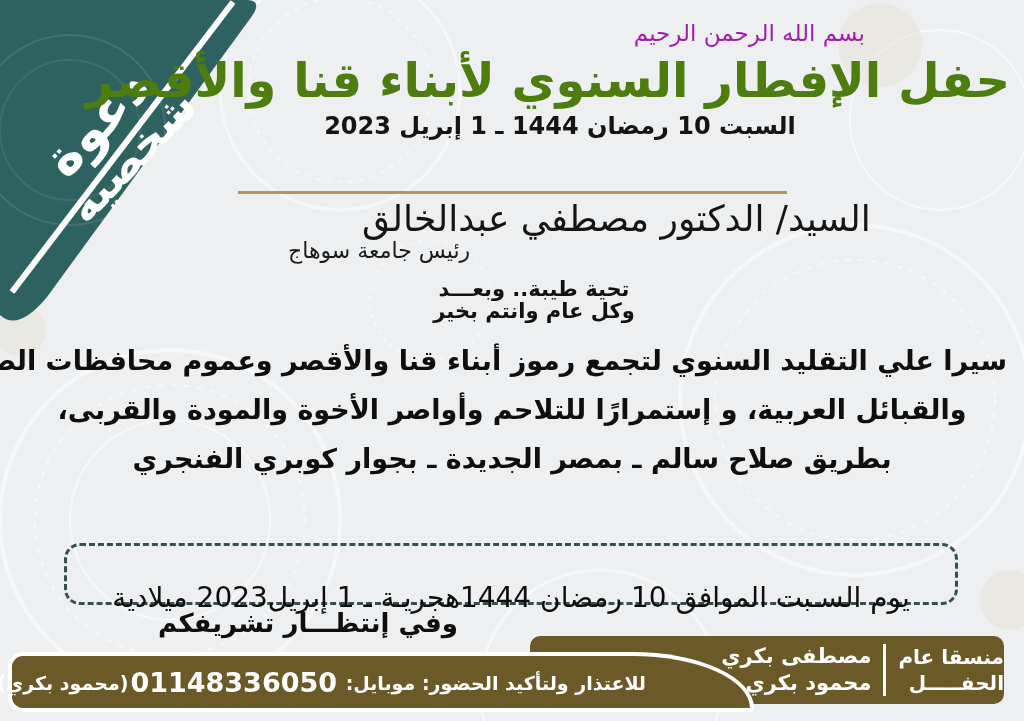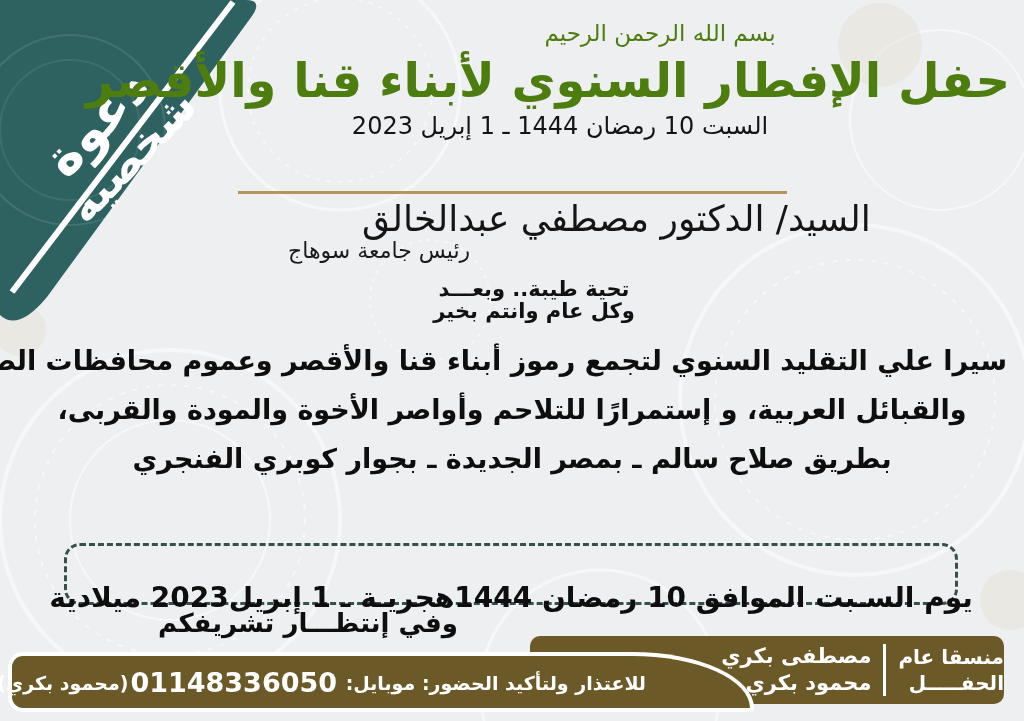--- a/index.html
+++ b/index.html
@@ -16,47 +16,47 @@
   #ribbon-text{
     left:-8px;top:86px;width:258px;height:120px;
     transform:rotate(-46deg);
     color:#ffffff;text-align:center;line-height:1.02;
     font-weight:bold;
   }
   #ribbon-text .w1{font-size:52px;}
   #ribbon-text .w2{font-size:44px;}
   
   #bismillah{
-    left:455px;top:20px;width:410px;text-align:center;direction:rtl;
-    color:#4d7c0f;font-size:23px;letter-spacing:1px;
+    left:455px;top:20px;width:410px;direction:rtl;
+    color:#a21caf;font-size:23px;letter-spacing:1px;
   }
   
   #title-block{left:110px;top:56px;width:900px;text-align:center;direction:rtl;}
   .title-line{color:#4d7c0f;font-size:48px;font-weight:bold;line-height:48px;white-space:nowrap;}
-  #title-date{color:#141414;font-size:24px;font-weight:normal;margin-top:8px;white-space:nowrap;}
+  #title-date{color:#141414;font-size:24px;font-weight:bold;margin-top:8px;white-space:nowrap;}
   #gold-line{left:238px;top:191px;width:549px;height:3px;background:#b3965c;}
   
   #recipient-name{
     right:42px;top:198px;width:620px;text-align:left;direction:rtl;
     font-size:36px;color:#151515;white-space:nowrap;
   }
   #recipient-title{left:288px;top:238px;font-size:22px;color:#1a1a1a;direction:rtl;white-space:nowrap;}
   
   #greeting{left:0;top:278px;width:1004px;text-align:center;direction:rtl;padding-left:32px;}
   #greeting div{font-size:21px;font-weight:bold;color:#111;line-height:22px;}
   
   #body-text{left:17px;top:336px;width:990px;text-align:center;direction:rtl;}
   #body-text div{font-size:27px;font-weight:bold;color:#0e0e0e;line-height:49px;white-space:nowrap;}
   
   #date-box{
     left:64px;top:543px;width:894px;height:62px;box-sizing:border-box;
     border:3px dashed #35514e;border-radius:16px;
     display:flex;align-items:center;justify-content:center;direction:rtl;
   }
-  #date-box span{font-size:28px;font-weight:bold;color:#0e0e0e;white-space:nowrap;margin-top:47px;}
+  #date-box span{font-size:28px;font-weight:normal;color:#0e0e0e;white-space:nowrap;margin-top:47px;}
   
   #awaiting{left:158px;top:608px;font-size:26px;font-weight:bold;color:#0e0e0e;direction:rtl;white-space:nowrap;}
   
   #coordinators-bar{
     left:530px;top:636px;width:474px;height:68px;
     background:#6b5a28;border-radius:10px;
     display:flex;direction:rtl;align-items:center;
     z-index:1;
   }
   #coordinator-label{text-align:right;color:#fff;font-weight:bold;font-size:20px;line-height:26px;white-space:nowrap;}

